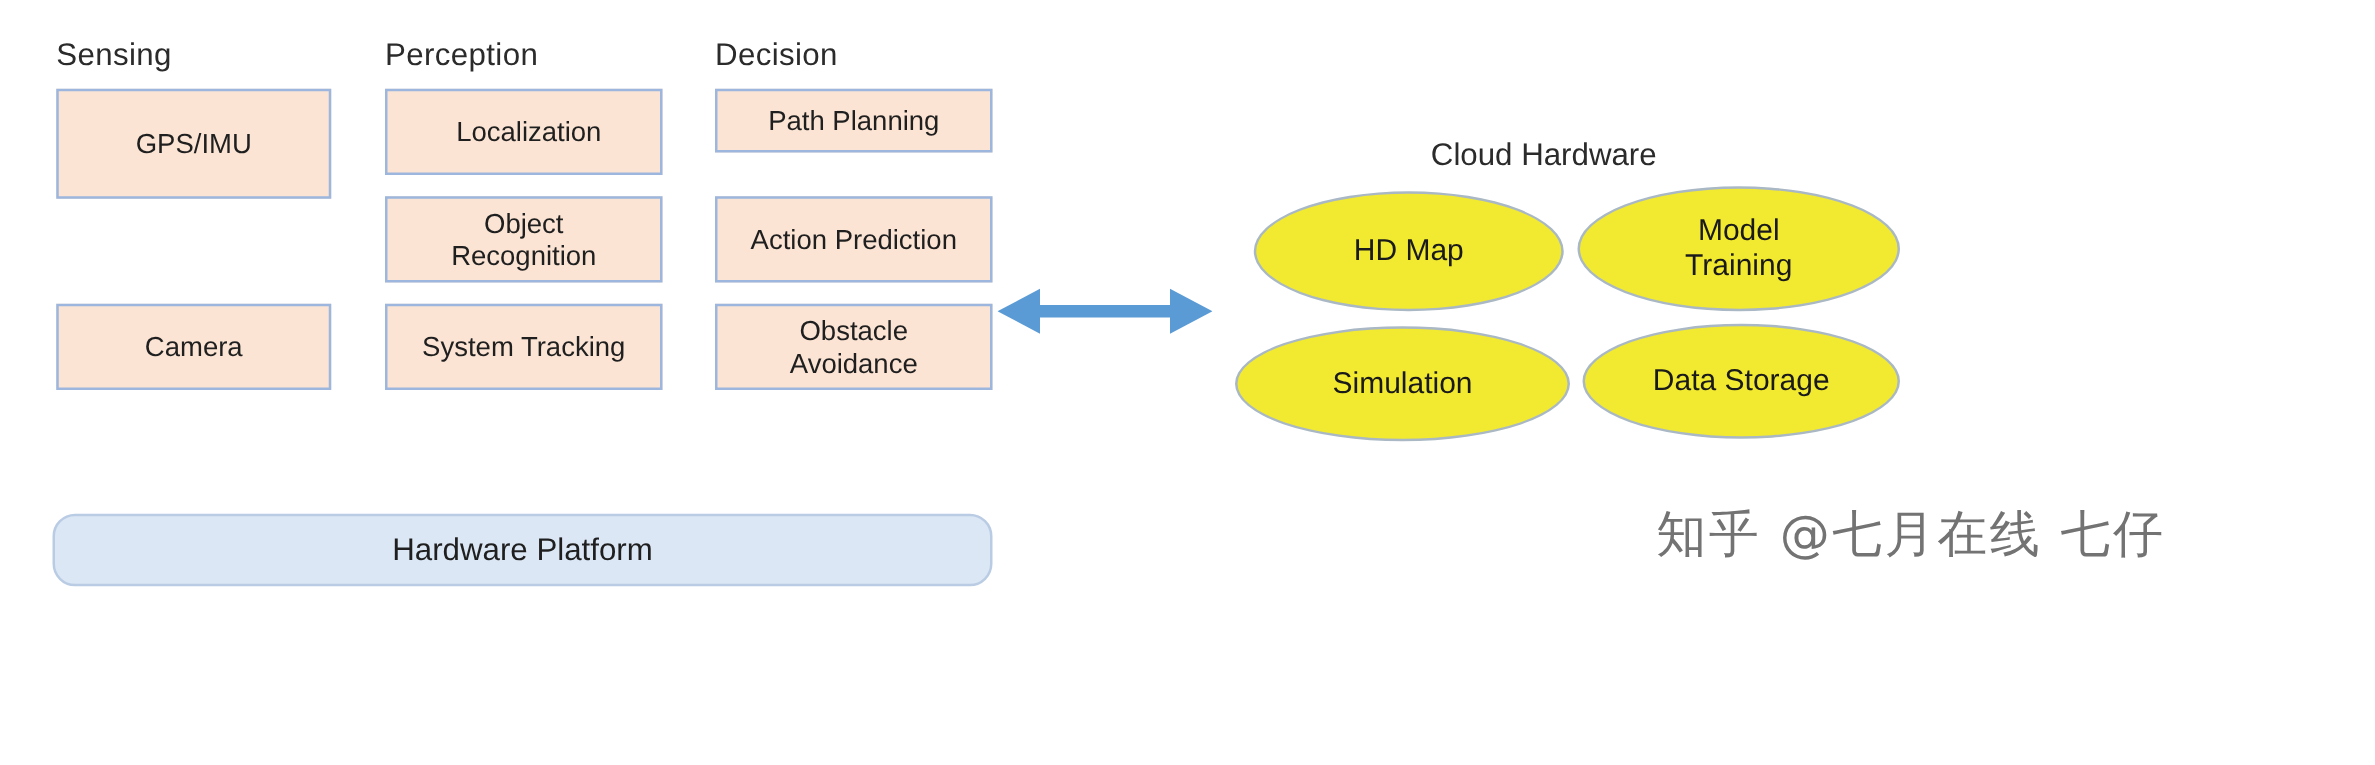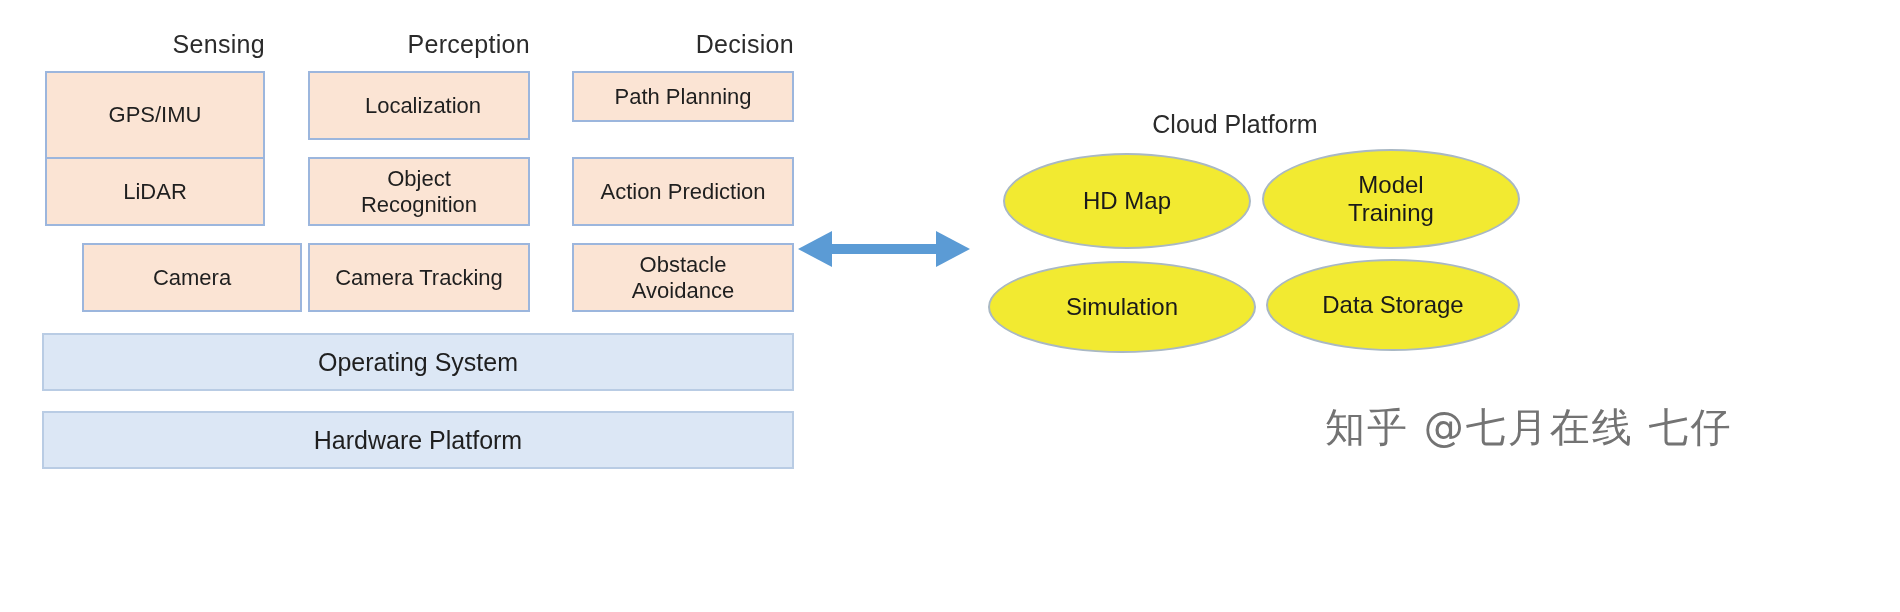--- a/index.html
+++ b/index.html
@@ -19,21 +19,21 @@
   #canvas {
     position: absolute;
     left: 0; top: 0;
     width: 1900px;
     height: 612px;
   }
 
   
   .col-header {
     position: absolute;
-    text-align: right;
+    text-align: left;
     font-size: 25px;
     color: #2b2b2b;
     letter-spacing: 0.3px;
     white-space: nowrap;
   }
 
   
   .module-box {
     position: absolute;
     box-sizing: border-box;
@@ -110,65 +110,59 @@
 
 <div id="canvas">
 
   <div class="col-header" style="left:45px; top:30px; width:220px;">Sensing</div>
   <div class="col-header" style="left:308px; top:30px; width:222px;">Perception</div>
   <div class="col-header" style="left:572px; top:30px; width:222px;">Decision</div>
 
   <div class="module-box" style="left:45px; top:71px; width:220px; height:88px;">
     <span class="label">GPS/IMU</span>
   </div>
-  <div class="module-box" style="left:45px; top:157px; width:220px; height:69px;">
-    <span class="label">LiDAR</span>
-  </div>
-  <div class="module-box" style="left:45px; top:243px; width:220px; height:69px;margin-left:37px;">
+  <div class="module-box" style="left:45px; top:243px; width:220px; height:69px;">
     <span class="label">Camera</span>
   </div>
 
   <div class="module-box" style="left:308px; top:71px; width:222px; height:69px;padding-left:12px;">
     <span class="label">Localization</span>
   </div>
   <div class="module-box" style="left:308px; top:157px; width:222px; height:69px;">
     <span class="label">Object<br>Recognition</span>
   </div>
   <div class="module-box" style="left:308px; top:243px; width:222px; height:69px;">
-    <span class="label">Camera Tracking</span>
+    <span class="label">System Tracking</span>
   </div>
 
   <div class="module-box" style="left:572px; top:71px; width:222px; height:51px;">
     <span class="label">Path Planning</span>
   </div>
   <div class="module-box" style="left:572px; top:157px; width:222px; height:69px;">
     <span class="label">Action Prediction</span>
   </div>
   <div class="module-box" style="left:572px; top:243px; width:222px; height:69px;">
     <span class="label">Obstacle<br>Avoidance</span>
   </div>
 
-  <div class="platform-bar" style="left:42px; top:333px; width:752px; height:58px;">
-    <span>Operating System</span>
-  </div>
-  <div class="platform-bar" style="left:42px; top:411px; width:752px; height:58px;">
+  <div class="platform-bar" style="left:42px; top:411px; width:752px; height:58px;border-radius:18px;">
     <span>Hardware Platform</span>
   </div>
 
   <div class="arrow-wrap" style="left:798px; top:225px; width:172px; height:48px;">
     <svg width="172" height="48" viewBox="0 0 172 48">
       <g fill="#5b9bd5">
         <rect x="30" y="19" width="112" height="10"></rect>
         <polygon points="0,24 34,6 34,42"></polygon>
         <polygon points="172,24 138,6 138,42"></polygon>
       </g>
     </svg>
   </div>
 
-  <div class="cloud-title" style="left:1085px; top:110px; width:300px;">Cloud Platform</div>
+  <div class="cloud-title" style="left:1085px; top:110px; width:300px;">Cloud Hardware</div>
 
   <div class="ellipse" style="left:1003px; top:153px; width:248px; height:96px;">
     <span class="label">HD Map</span>
   </div>
   <div class="ellipse" style="left:1262px; top:149px; width:258px; height:100px;">
     <span class="label">Model<br>Training</span>
   </div>
   <div class="ellipse" style="left:988px; top:261px; width:268px; height:92px;">
     <span class="label">Simulation</span>
   </div>

